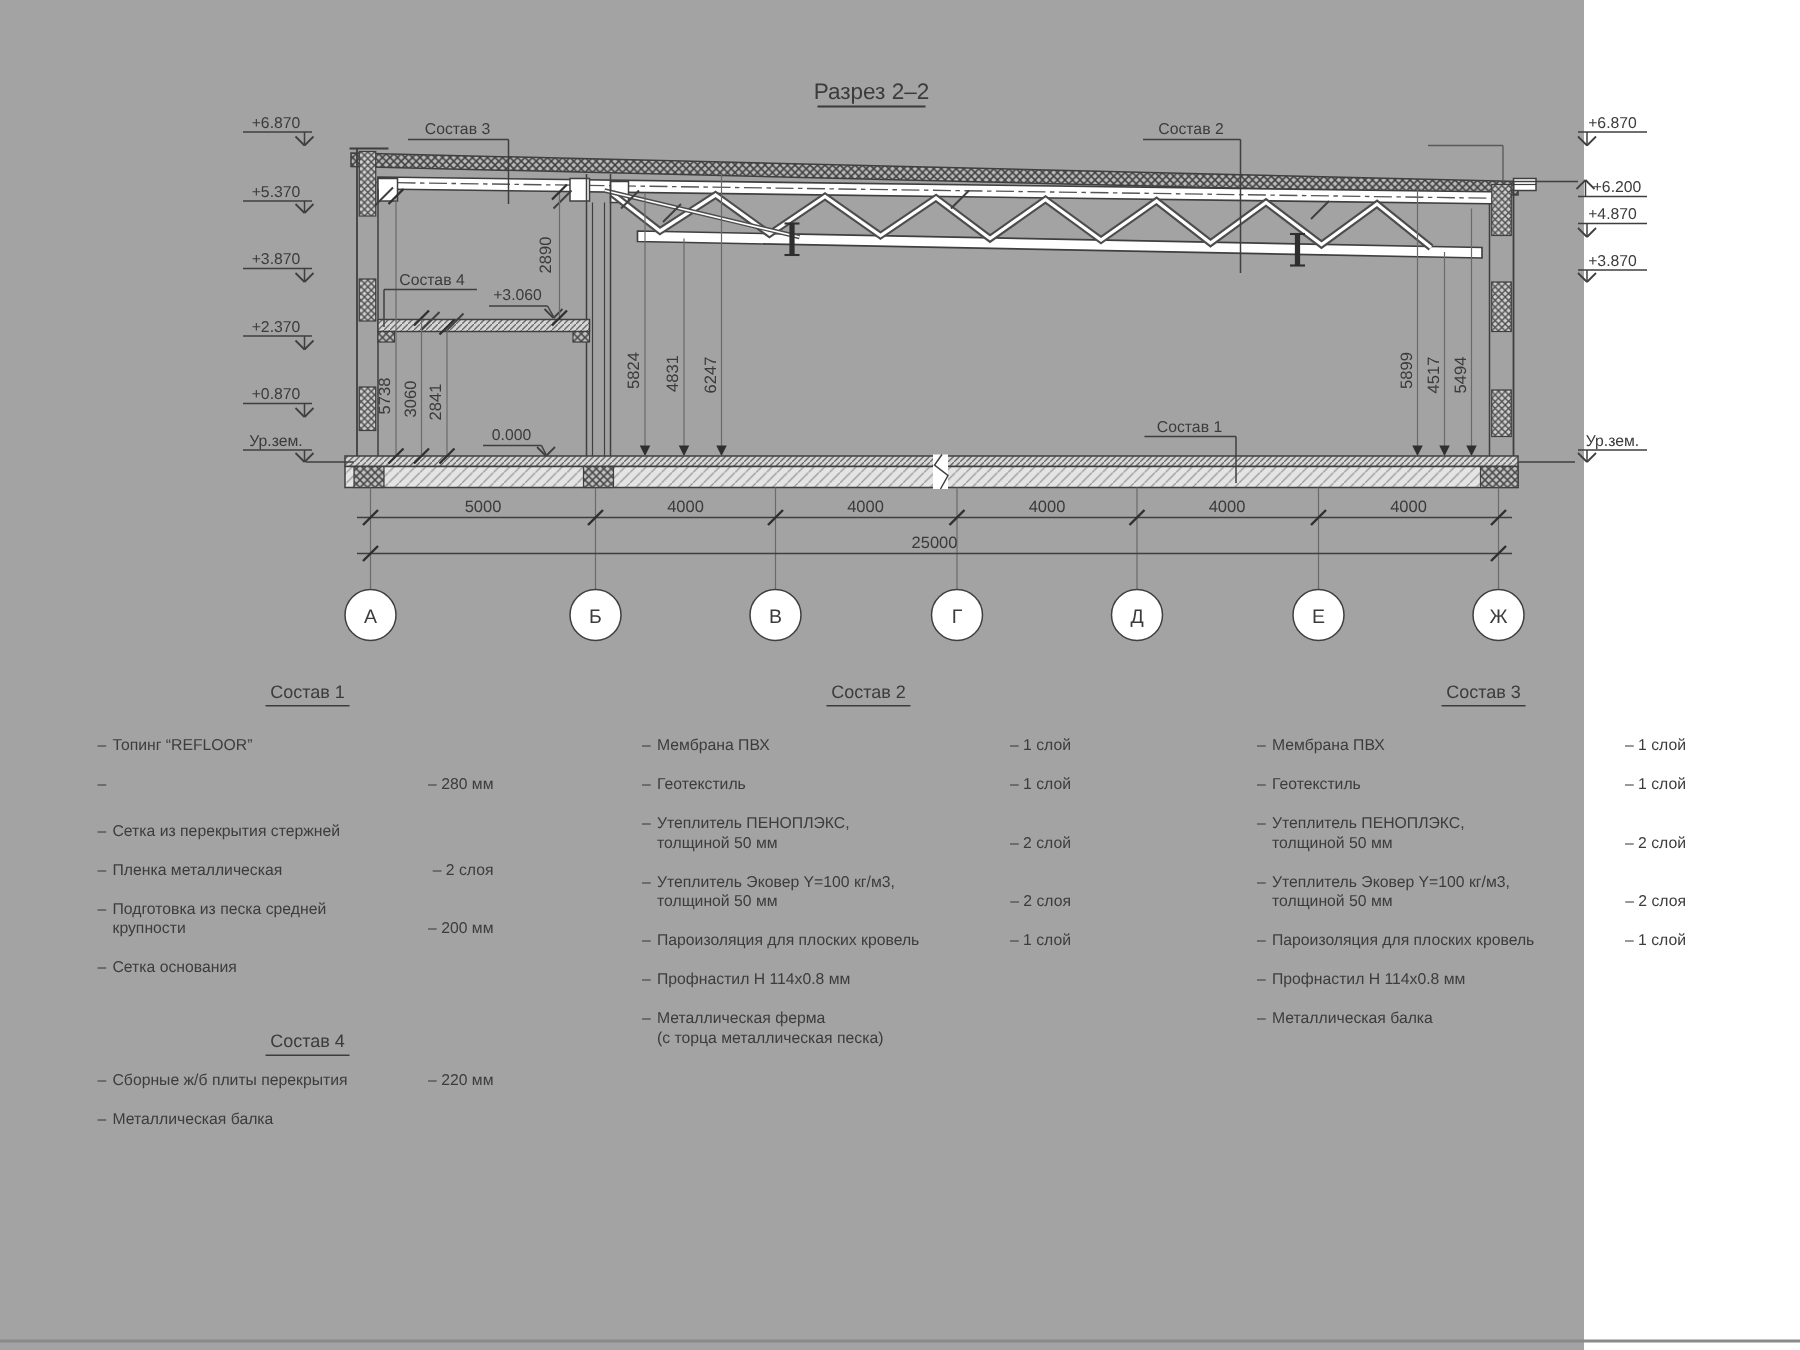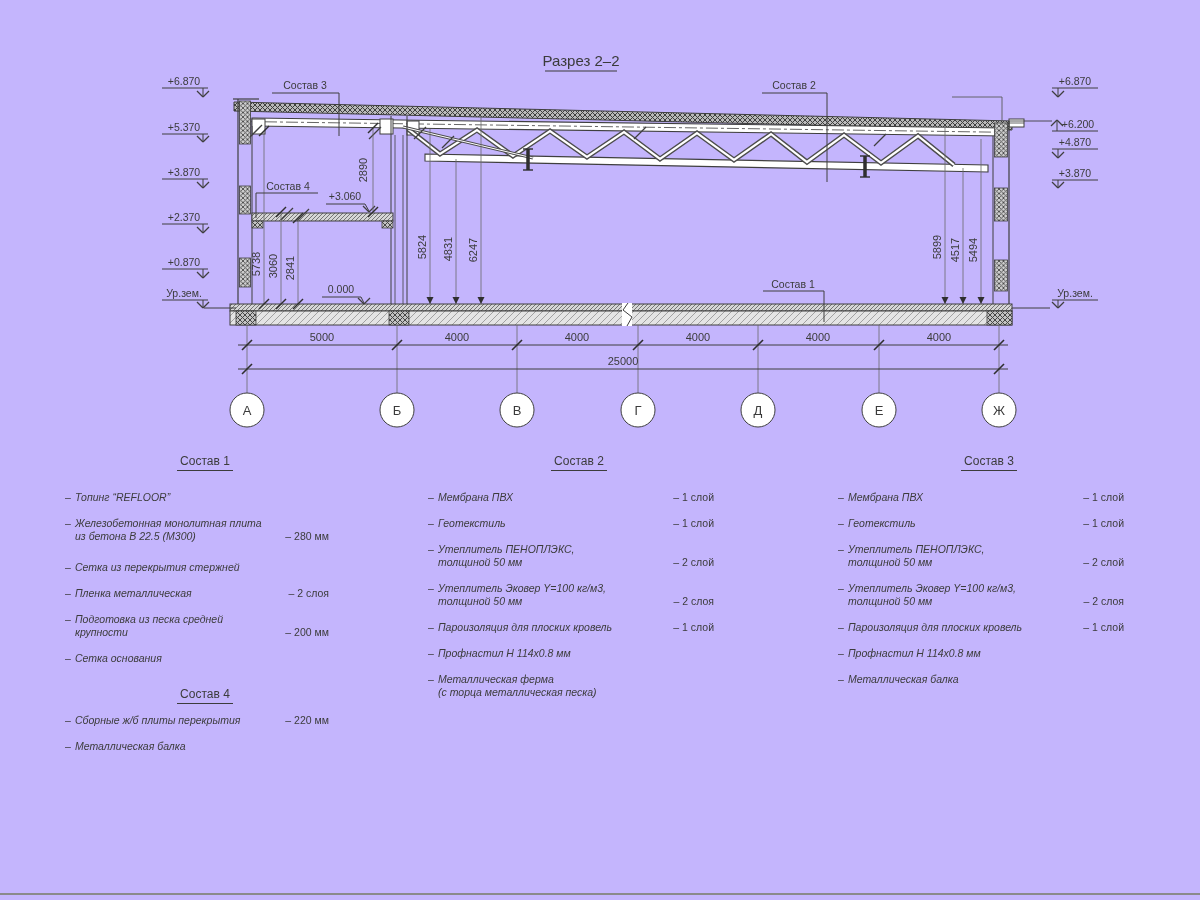--- a/index.html
+++ b/index.html
@@ -1,30 +1,30 @@
 <!DOCTYPE html>
 <html><head>
 <meta charset="utf-8">
 <style>
   html,body{margin:0;padding:0;background:#fff;width:1200px;height:900px;overflow:hidden;
     font-family:"Liberation Sans",sans-serif;color:#3b3b3b;}
-  #stage{position:relative;width:1200px;height:900px;background:#c4b5fd;}
+  #stage{position:relative;width:1056px;height:900px;background:#a3a3a3;}
   svg text{font-family:"Liberation Sans",sans-serif;fill:#3b3b3b;}
   .dimtxt{font-size:11px;}
   .elevtxt{font-size:10.5px;}
   .leadtxt{font-size:10.5px;}
   .gridtxt{font-size:13px;}
   .titletxt{font-size:15px;}
   
   .col{position:absolute;font-size:10.5px;line-height:13px;color:#3c3c3c;}
   .col .ttl{text-align:center;margin-bottom:20px;}
   .col .ttl span{display:inline-block;border-bottom:1px solid #3c3c3c;padding:0 3px 2px;font-size:12px;}
   .item{position:relative;margin-bottom:13px;padding-right:80px;}
   .item .dash{display:inline-block;width:10px;vertical-align:top;}
-  .item .txt{display:inline-block;vertical-align:top;max-width:230px;font-style:italic;}
+  .item .txt{display:inline-block;vertical-align:top;max-width:230px;}
   .item .txt div{min-height:0;}
   .item .val{position:absolute;right:16px;bottom:0;white-space:nowrap;}
   .item.sp{margin-bottom:18px;}
   #sheet-edge{position:absolute;left:0;top:893px;width:1200px;height:2px;background:#8a8a8a;}
 </style>
 </head>
 <body>
 
 <div id="stage">
 
@@ -362,21 +362,21 @@
   </g>
 </svg>
 
 
 <div class="col" style="left:65px;top:455px;width:280px;">
   <div class="ttl"><span>Состав 1</span></div>
   <div class="item">
     <span class="dash">–</span><span class="txt"><div>Топинг “REFLOOR”</div><div></div></span><span class="val"></span>
   </div>
   <div class="item sp">
-    <span class="dash">–</span><span class="txt"><div>Железобетонная  монолитная плита</div><div>из бетона В 22.5 (М300)</div></span><span class="val">– 280 мм</span>
+    <span class="dash">–</span><span class="val">– 280 мм</span>
   </div>
   <div class="item">
     <span class="dash">–</span><span class="txt"><div>Сетка из перекрытия стержней</div><div></div></span><span class="val"></span>
   </div>
   <div class="item">
     <span class="dash">–</span><span class="txt"><div>Пленка металлическая</div><div></div></span><span class="val">– 2 слоя</span>
   </div>
   <div class="item">
     <span class="dash">–</span><span class="txt"><div>Подготовка из песка средней</div><div>крупности</div></span><span class="val">– 200 мм</span>
   </div>

